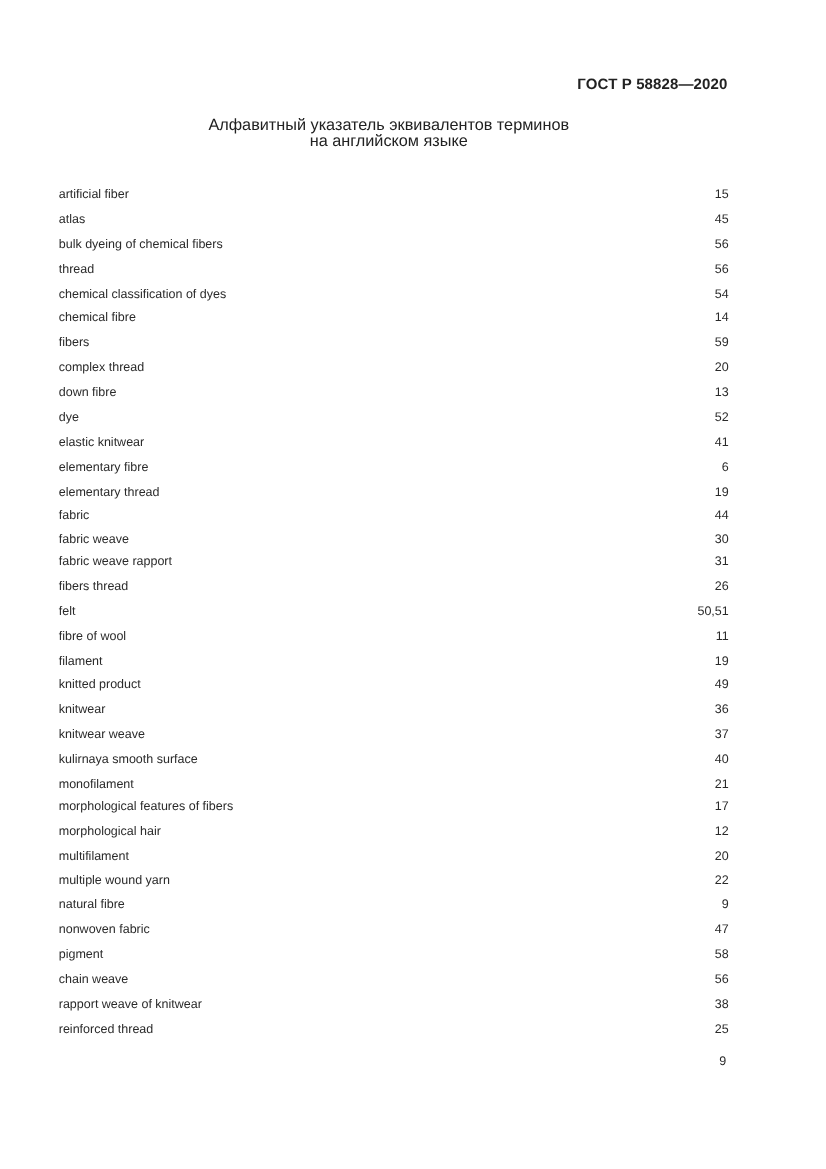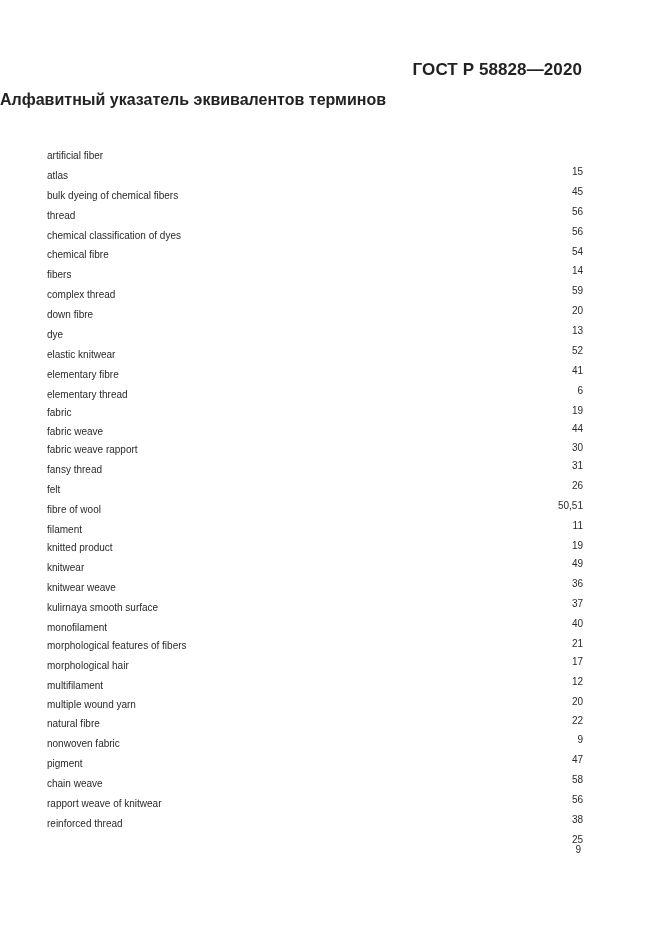--- a/index.html
+++ b/index.html
@@ -12,33 +12,33 @@
       height: 935px;
       position: relative;
       overflow: hidden;
       font-family: "Liberation Sans", sans-serif;
       color: #1a1a1a;
     }
     .doc-code {
       position: absolute;
       top: 60px;
       right: 79px;
-      font-size: 17px;
+      font-size: 12px;
       font-weight: bold;
       color: #222;
       letter-spacing: 0.1px;
     }
     .title {
       position: absolute;
       top: 93px;
       left: 0;
       width: 622px;
-      text-align: left;
-      font-size: 16px;
-      font-weight: bold;
+      text-align: center;
+      font-size: 13px;
+      font-weight: normal;
       line-height: 13px;
       color: #222;
     }
     .index-list {
       position: absolute;
       left: 47px;
       top: 0;
       width: 536px;
     }
     .row {
@@ -52,38 +52,39 @@
     }
     .row .term {
       position: absolute;
       left: 0;
       top: 0;
       white-space: nowrap;
     }
     .row .page {
       position: absolute;
       right: 0;
-      top: 16px;
+      top: 0;
       white-space: nowrap;
     }
     .page-number {
       position: absolute;
       top: 844px;
       right: 80px;
       font-size: 10px;
       color: #2a2a2a;
     }
   </style>
 </head>
 <body>
 
 <div class="doc-code">ГОСТ Р 58828—2020</div>
 
 <div class="title">
   <div>Алфавитный указатель эквивалентов терминов</div>
+  <div>на английском языке</div>
 </div>
 
 <div class="index-list">
   <div class="row" style="top:149px">
       <span class="term">artificial fiber</span>
       <span class="page">15</span>
     </div>
   <div class="row" style="top:169px">
       <span class="term">atlas</span>
       <span class="page">45</span>
@@ -138,21 +139,21 @@
     </div>
   <div class="row" style="top:425px">
       <span class="term">fabric weave</span>
       <span class="page">30</span>
     </div>
   <div class="row" style="top:443px">
       <span class="term">fabric weave rapport</span>
       <span class="page">31</span>
     </div>
   <div class="row" style="top:463px">
-      <span class="term">fansy thread</span>
+      <span class="term">fibers thread</span>
       <span class="page">26</span>
     </div>
   <div class="row" style="top:483px">
       <span class="term">felt</span>
       <span class="page">50,51</span>
     </div>
   <div class="row" style="top:503px">
       <span class="term">fibre of wool</span>
       <span class="page">11</span>
     </div>

